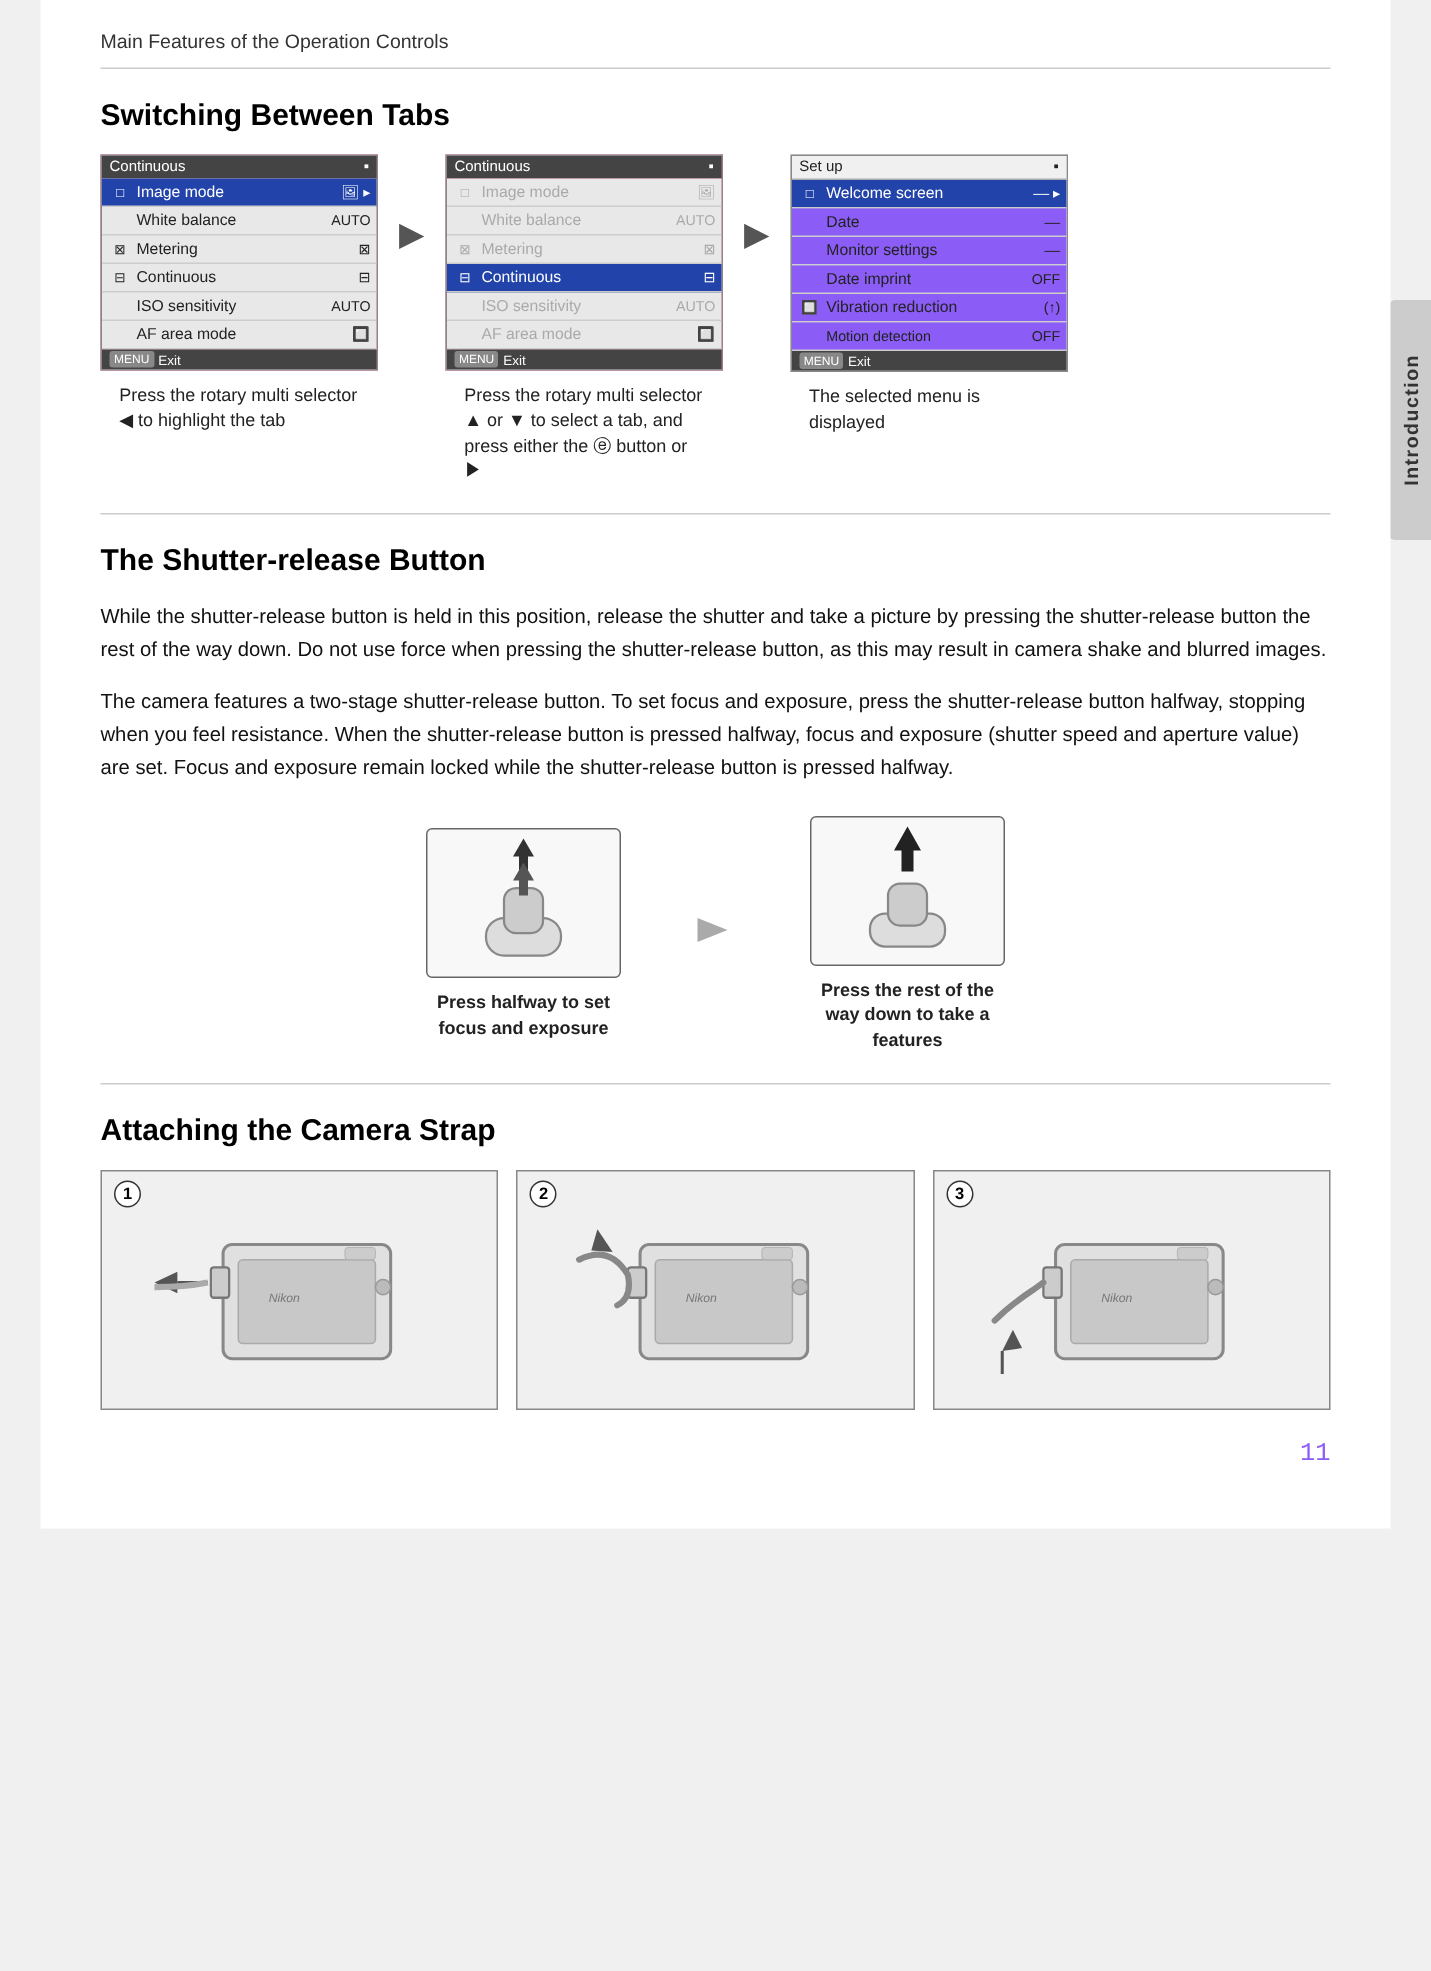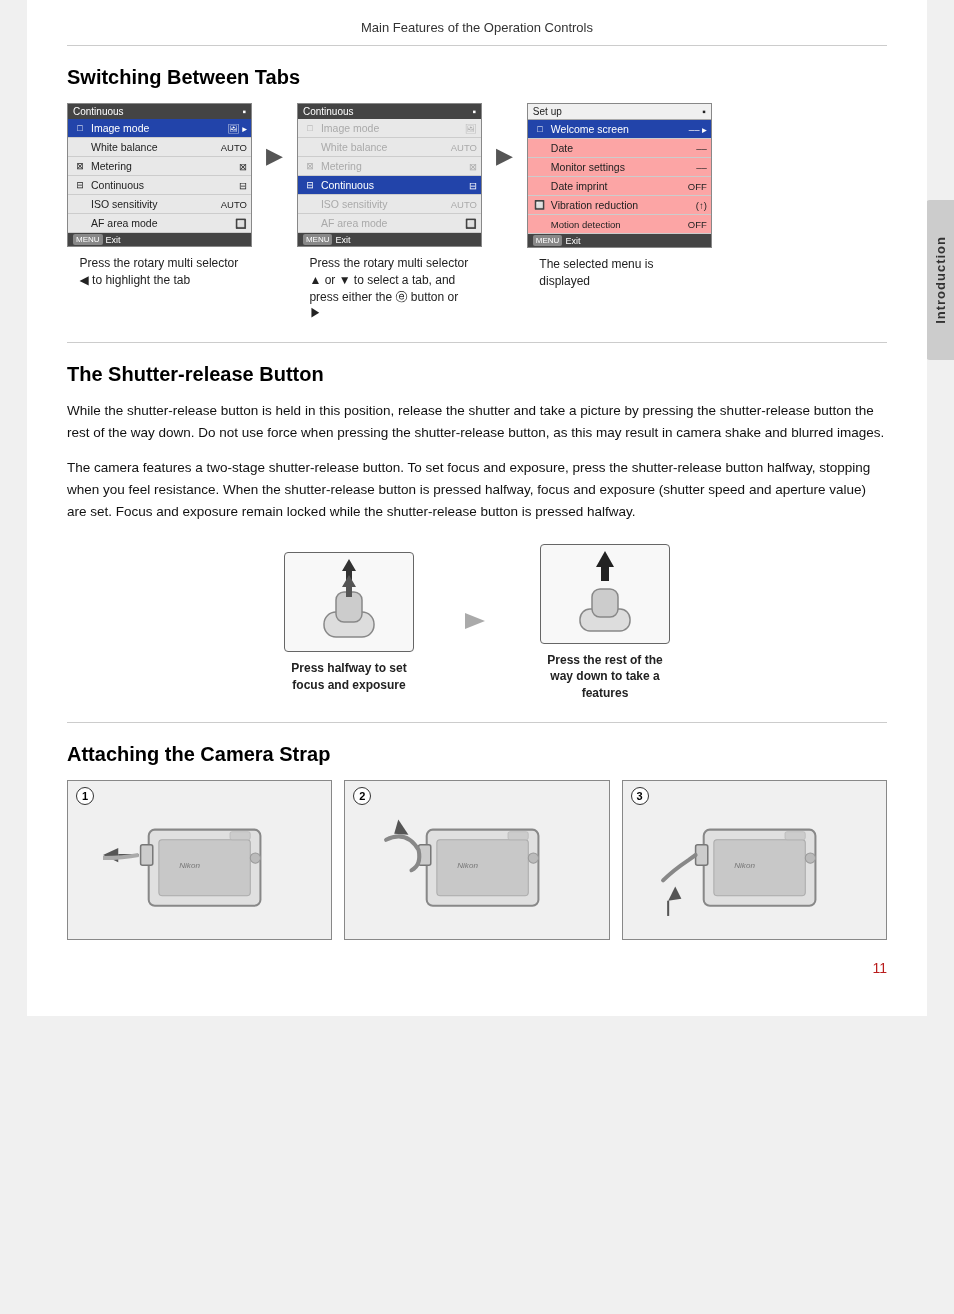--- a/index.html
+++ b/index.html
@@ -11,21 +11,21 @@
       position: relative;
     }
     .page {
       background: #ffffff;
       width: 900px;
       margin: 0 auto;
       padding: 20px 40px 40px 40px;
       position: relative;
     }
     .page-header {
-      text-align: center;
+      text-align: left;
       font-size: 13px;
       color: #333;
       padding-bottom: 10px;
       border-bottom: 1px solid #ccc;
       margin-bottom: 20px;
     }
     .sidebar-tab {
       position: absolute;
       right: 0;
       top: 200px;
@@ -40,23 +40,24 @@
     .sidebar-tab span {
       writing-mode: vertical-rl;
       transform: rotate(180deg);
       font-size: 13px;
       color: #333;
       font-weight: bold;
       letter-spacing: 1px;
     }
     .page-number {
       text-align: right;
-      font-size: 14px;
-      color: #b91c1c;
+      font-size: 17px;
+      color: #8b5cf6;
       margin-top: 20px;
+      font-family: Liberation Mono, monospace;
     }
 
     
     .section-title {
       font-size: 20px;
       font-weight: bold;
       margin-bottom: 14px;
       color: #000;
     }
 
@@ -173,21 +174,21 @@
       border-bottom: 1px solid #aaa;
     }
     .setup-row {
       display: flex;
       align-items: center;
       padding: 2px 4px;
       border-bottom: 1px solid #ccc;
       min-height: 18px;
       font-size: 10.5px;
       color: #222;
-      background: #fca5a5;
+      background: #8b5cf6;
     }
     .setup-row.highlighted {
       background: #2244aa;
       color: #fff;
     }
     .setup-row .row-icon {
       width: 16px;
       height: 14px;
       margin-right: 3px;
       font-size: 9px;

